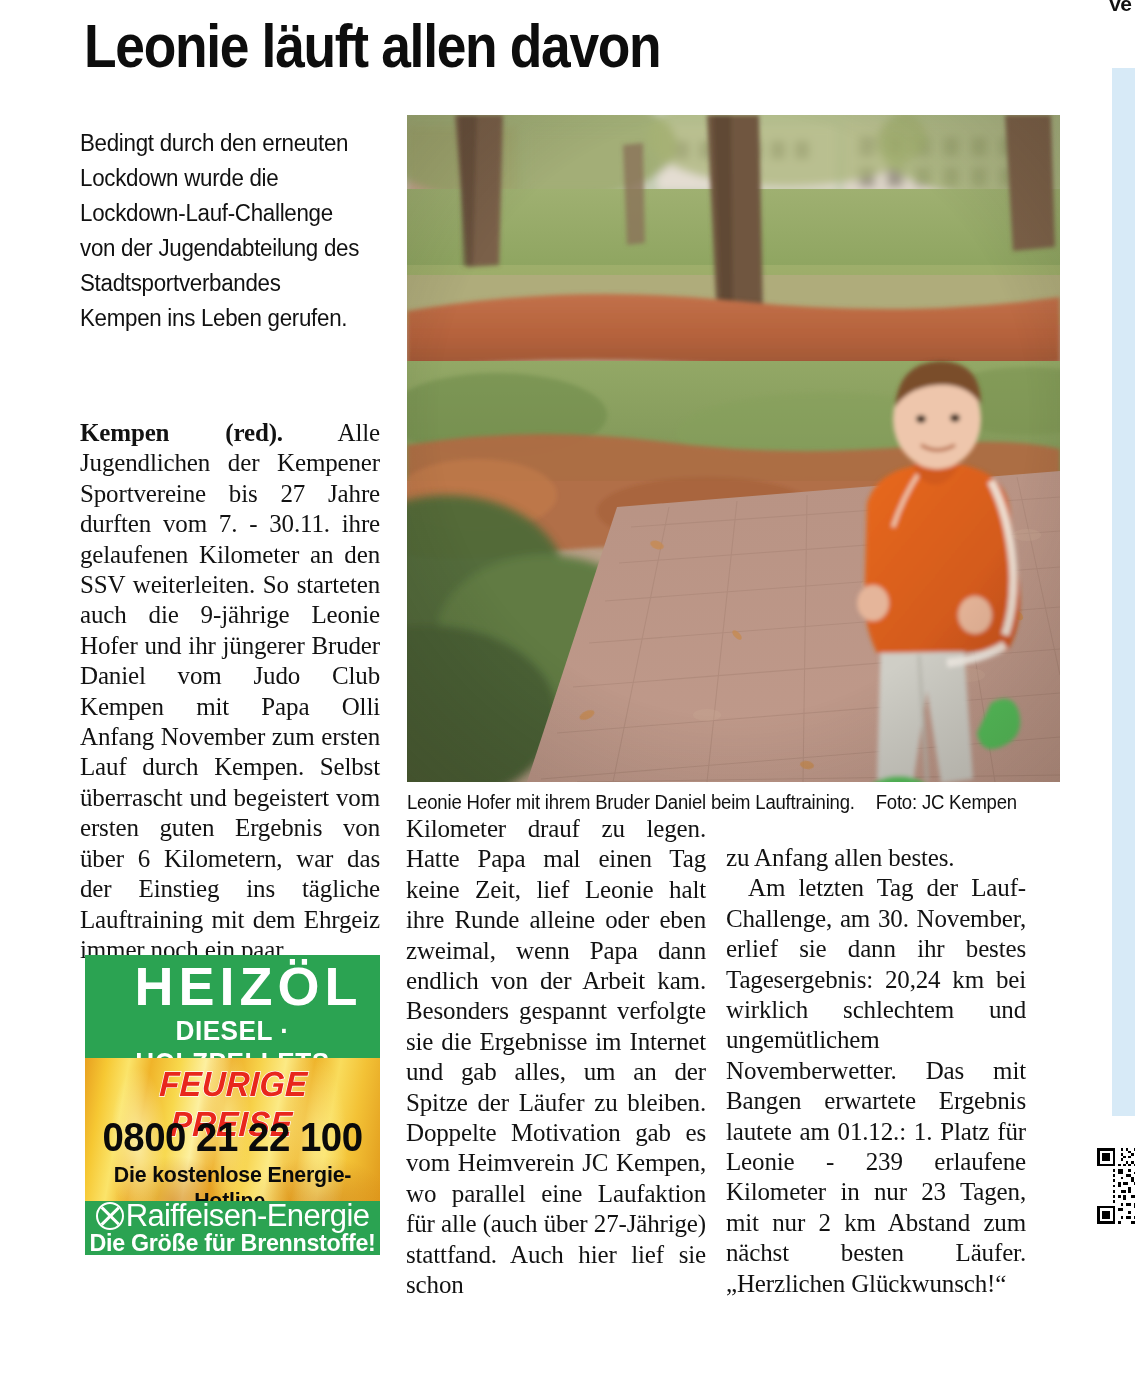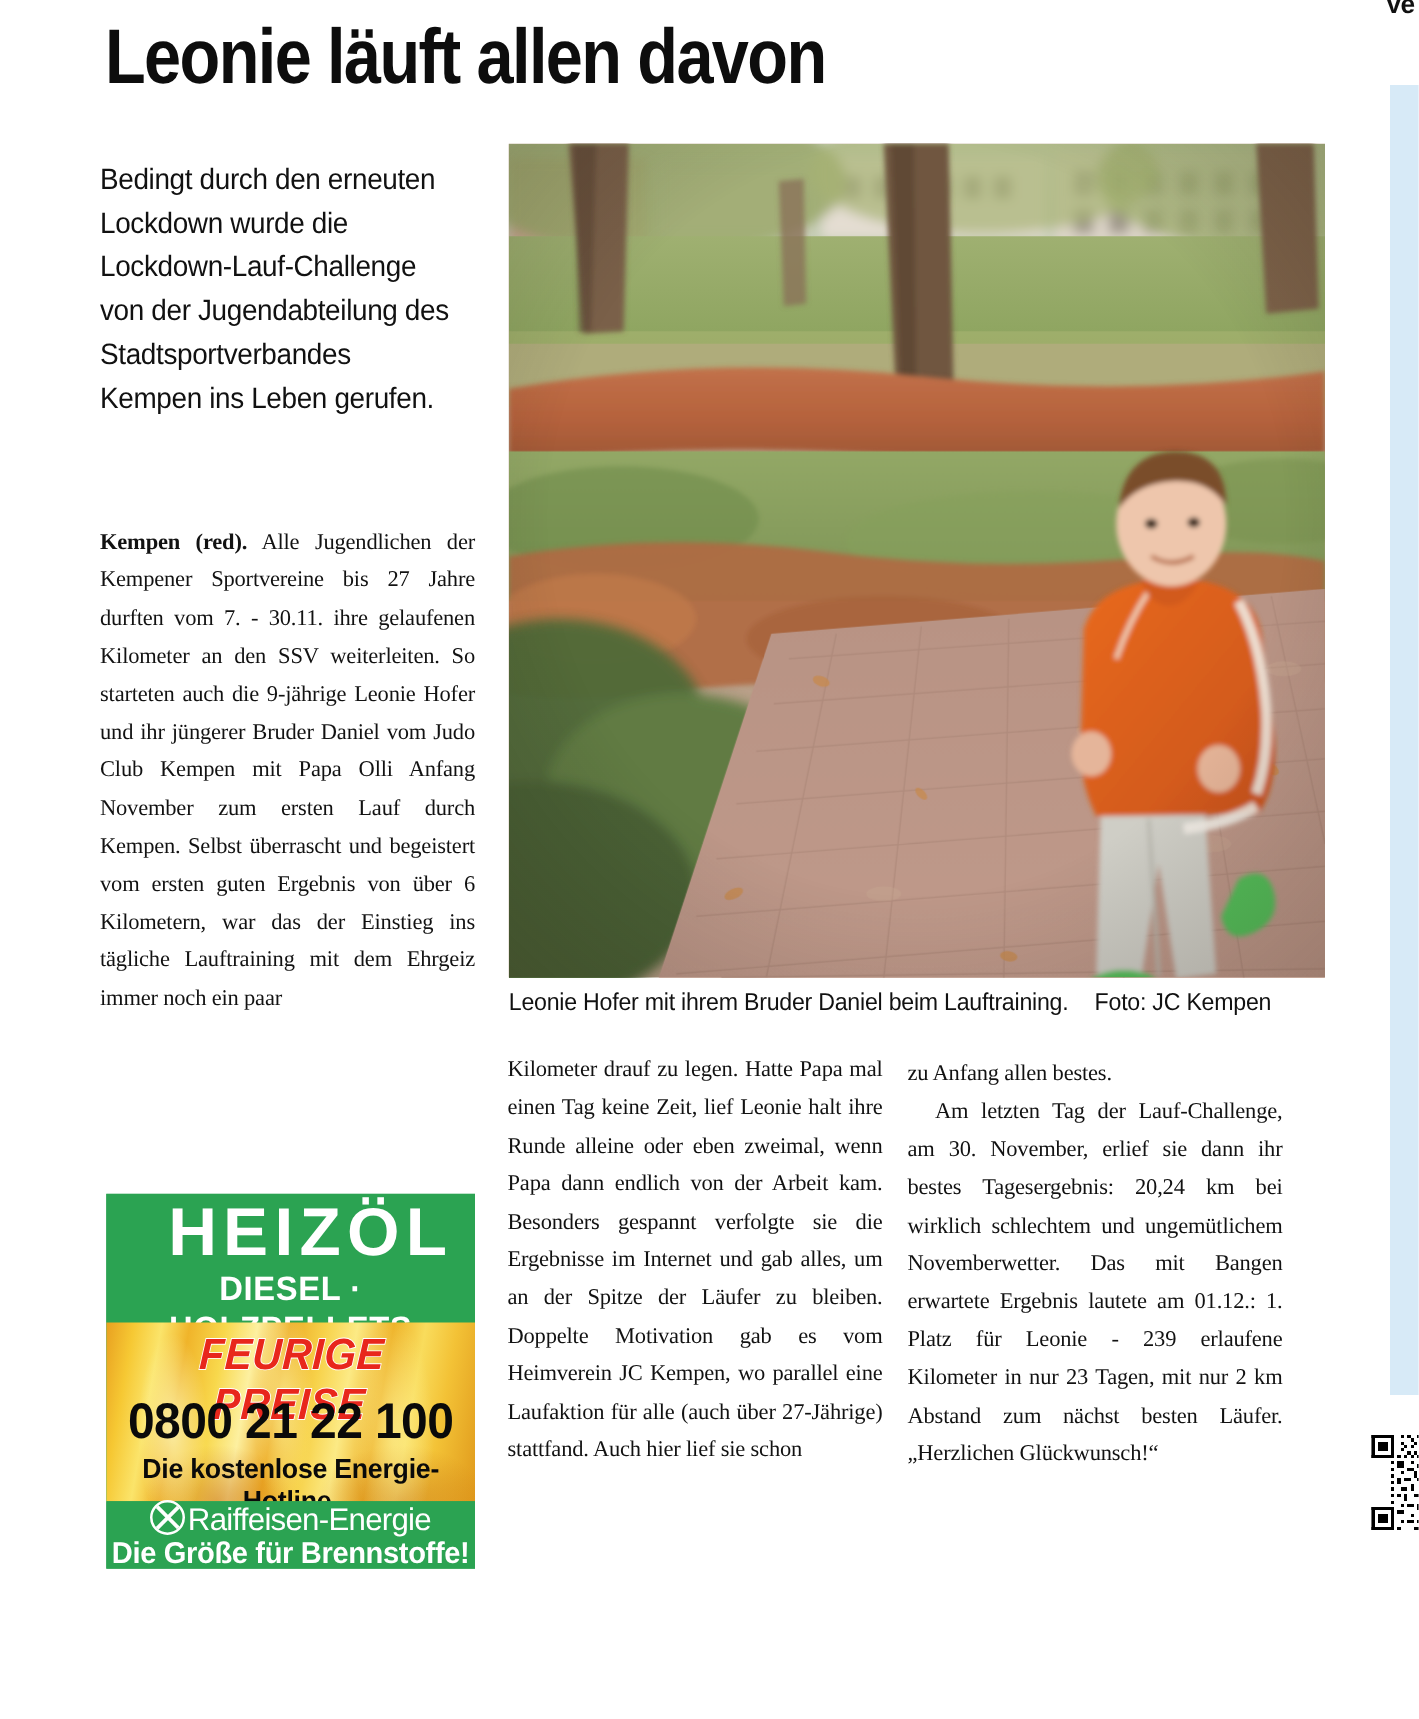--- a/index.html
+++ b/index.html
@@ -79,30 +79,30 @@
     color: #111;
     letter-spacing: -0.3px;
     transform: scaleX(0.95);
     transform-origin: left top;
   }
 
   
   .col {
     position: absolute;
     font-family: "Liberation Serif", serif;
-    font-size: 18px;
+    font-size: 25px;
     line-height: 30.4px;
     color: #121212;
     text-align: justify;
     text-justify: inter-word;
     hyphens: manual;
     letter-spacing: -0.15px;
   }
   .col-1 { left: 80px;  top: 418px; width: 300px; }
-  .col-2 { left: 406px; top: 840px; width: 300px; }
+  .col-2 { left: 406px; top: 814px; width: 300px; }
   .col-3 { left: 726px; top: 843px; width: 300px; }
   .col .lead-in { font-weight: bold; }
   .col p { margin: 0; }
   .col p + p { text-indent: 22px; }
 
   
   .photo {
     position: absolute;
     left: 407px;
     top: 115px;
@@ -237,21 +237,21 @@
     position: relative;
     height: 54px;
     background: #2ba352;
   }
   .ad-brand {
     position: absolute;
     left: 0; right: 0;
     top: -2px;
     text-align: center;
     font-family: "Liberation Sans", sans-serif;
-    font-size: 25px;
+    font-size: 31px;
     line-height: 34px;
     color: #ffffff;
     letter-spacing: -0.6px;
     white-space: nowrap;
   }
   .raiff-mark {
     display: inline-block;
     width: 24px;
     height: 24px;
     border: 2.5px solid #ffffff;

